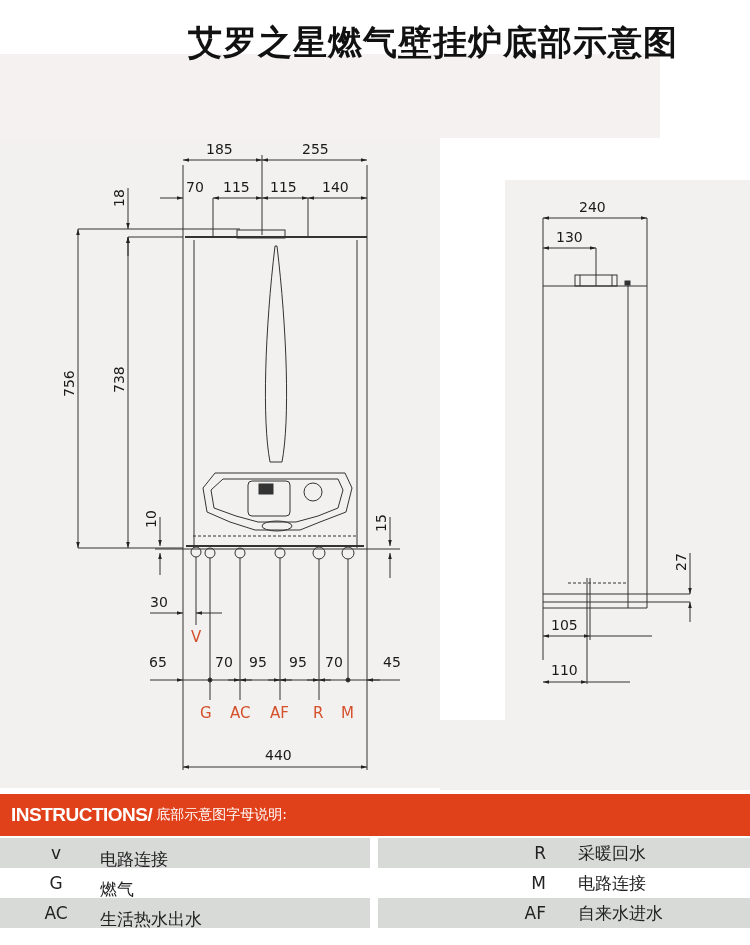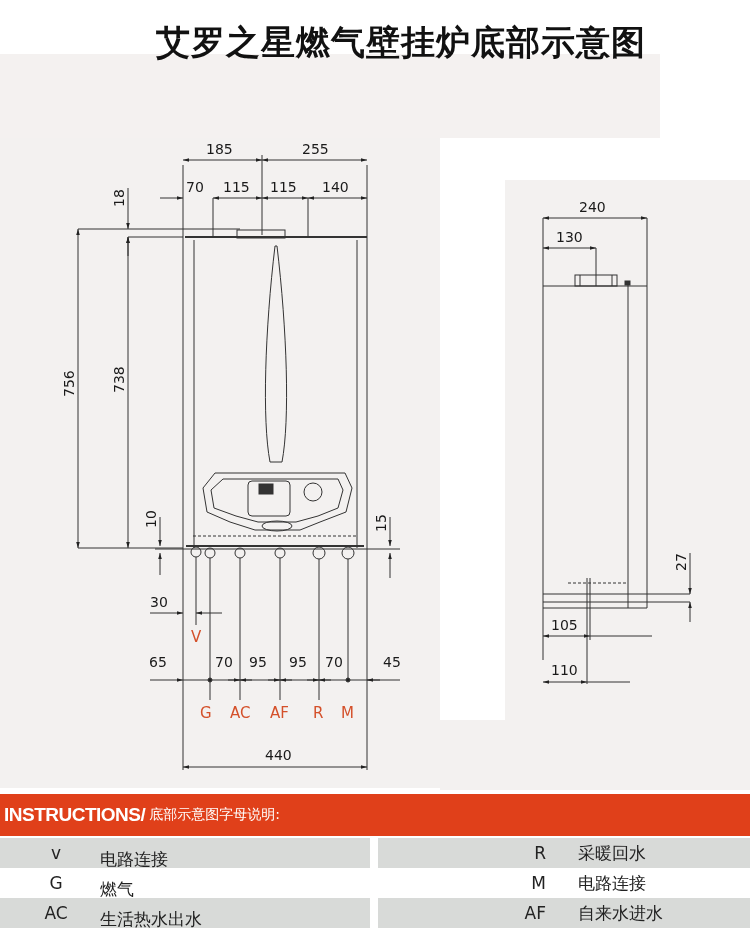--- a/index.html
+++ b/index.html
@@ -2,38 +2,38 @@
 <html><head>
 <meta charset="utf-8">
 <style>
   html, body { margin: 0; padding: 0; }
   body {
     width: 750px; height: 945px; position: relative; overflow: hidden;
     background: #ffffff;
     font-family: "DejaVu Sans", "Liberation Sans", sans-serif;
   }
   .title {
-    position: absolute; left: 156px; top: 20px; width: 520px;
+    position: absolute; left: 188px; top: 20px; width: 520px;
     font-family: "DejaVu Serif", "Liberation Serif", serif;
     font-size: 34px; font-weight: bold; color: #111; letter-spacing: 1px;
     white-space: nowrap;
   }
   .paper-top { position: absolute; left: 0; top: 54px; width: 660px; height: 84px; background: #f4f1f0; }
   .paper-left { position: absolute; left: 0; top: 138px; width: 440px; height: 650px; background: #f3f1f0; }
   .paper-right { position: absolute; left: 505px; top: 180px; width: 245px; height: 610px; background: #f3f1f0; }
   .paper-gap { position: absolute; left: 440px; top: 138px; width: 65px; height: 650px; background: #ffffff; }
   .paper-mid { position: absolute; left: 440px; top: 720px; width: 330px; height: 70px; background: #f3f1f0; }
   svg.drawing { position: absolute; left: 0; top: 0; }
   .dim { font-family: "DejaVu Sans", "Liberation Sans", sans-serif; font-size: 14px; fill: #1a1a1a; }
   .lbl { font-family: "DejaVu Sans", "Liberation Sans", sans-serif; font-size: 15px; fill: #d4502a; }
   .instr-bar {
     position: absolute; left: 0; top: 794px; width: 750px; height: 42px;
     background: #e0401a; color: #fff; display: flex; align-items: center;
   }
-  .instr-bar .en { font-family: "Liberation Sans", sans-serif; font-weight: bold; font-size: 19px; margin-left: 4px; letter-spacing: -0.5px; }
+  .instr-bar .en { font-family: "Liberation Sans", sans-serif; font-weight: bold; font-size: 19px; margin-left: 11px; letter-spacing: -0.5px; }
   .instr-bar .cn { font-size: 14px; margin-left: 4px; }
   .legend { position: absolute; top: 838px; width: 370px; }
   .legend.left { left: 0; }
   .legend.right { left: 378px; width: 372px; }
   .row { height: 30px; display: flex; align-items: center; font-size: 17px; color: #222; }
   .row.shade { background: #d8dad8; }
   .row.plain { background: #ffffff; }
   .legend.left .code { width: 112px; text-align: center; }
   .legend.left .desc { margin-left: -12px; margin-top: 12px; }
   .legend.right .code { width: 190px; text-align: right; padding-right: 22px; box-sizing: border-box; }

